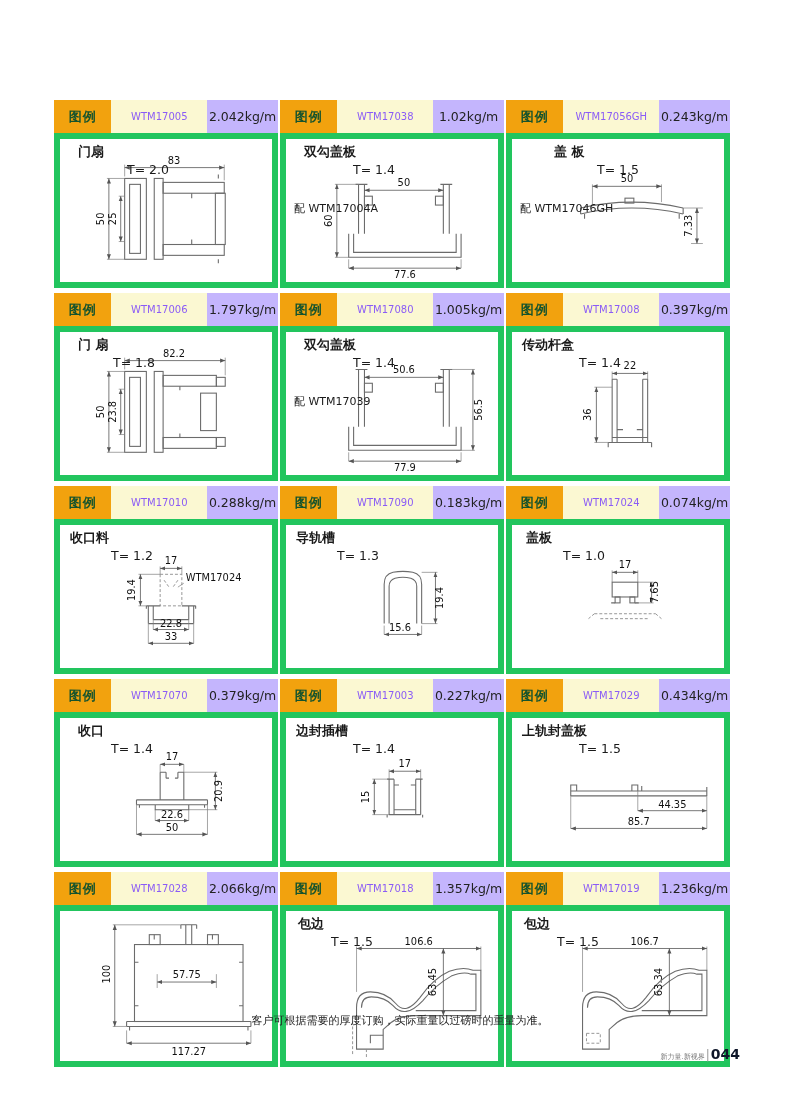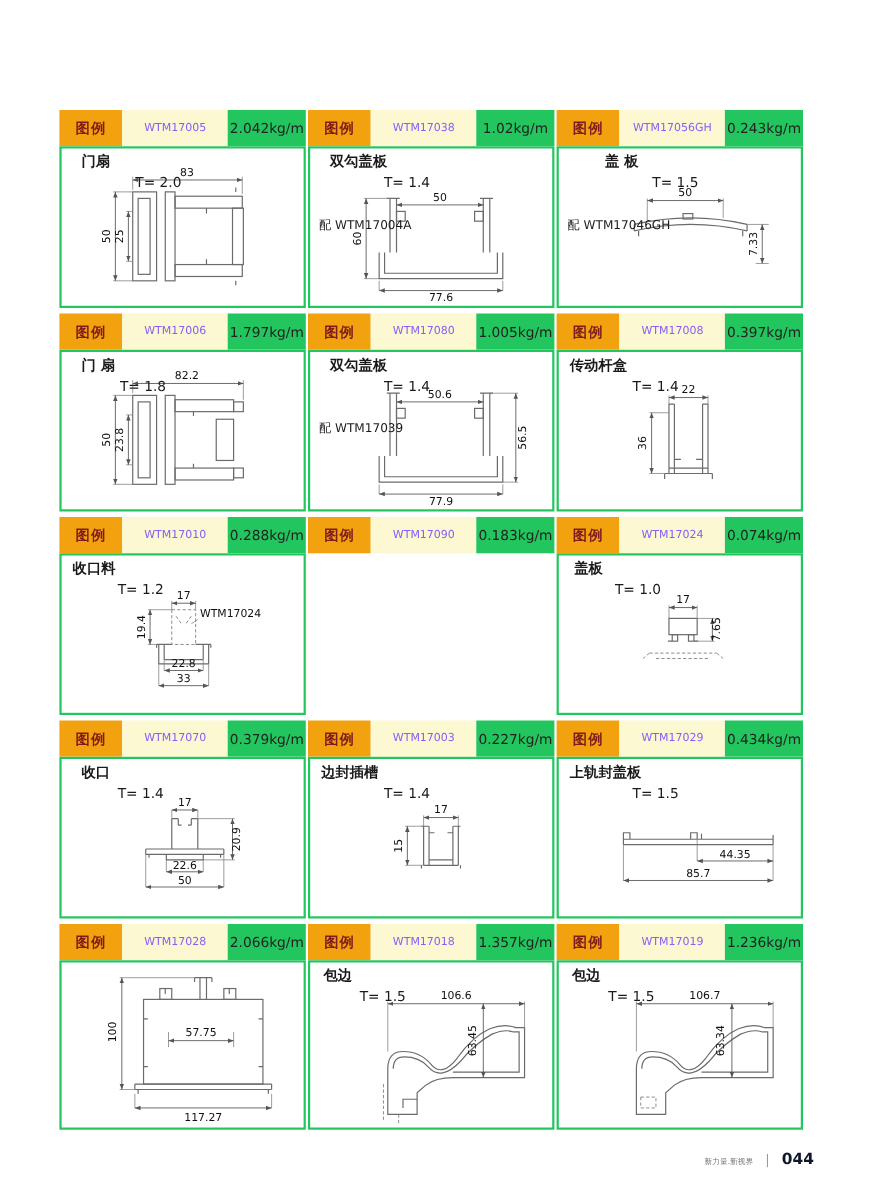--- a/index.html
+++ b/index.html
@@ -3,40 +3,40 @@
 <meta charset="utf-8">
 <style>
   html,body{margin:0;padding:0;background:#fff;}
   .page{position:relative;width:800px;height:1093px;background:#fff;overflow:hidden;
         font-family:"DejaVu Sans","Liberation Sans",sans-serif;color:#1a1a1a;}
   .grid{position:absolute;left:54px;top:100px;width:676px;
         display:grid;grid-template-columns:224px 224px 224px;column-gap:2px;row-gap:5px;}
   .cell{width:224px;}
   .hdr{display:flex;height:33px;}
   .seg{display:flex;align-items:center;justify-content:center;height:33px;font-size:13px;}
-  .seg.legend{width:60px;background:#F2A20E;color:#7f1d1d;font-weight:bold;letter-spacing:1px;}
+  .seg.legend{width:60px;background:#F2A20E;color:#14532d;font-weight:bold;letter-spacing:1px;}
   .seg.model{width:100px;background:#FBF8D2;color:#8b5cf6;font-size:10px;}
-  .seg.weight{width:74px;background:#22c55e;color:#222;font-size:12.5px;}
-  .content{position:relative;height:143px;border:2px solid #22c55e;background:#fff;}
+  .seg.weight{width:74px;background:#c4b5fd;color:#222;font-size:12.5px;}
+  .content{position:relative;height:143px;border:6px solid #22c55e;background:#fff;}
   .content.tall{height:150px;}
   .labels{position:absolute;top:4px;left:6px;z-index:2;line-height:1.4;}
   .labels .name{font-size:13px;font-weight:600;padding-left:12px;white-space:nowrap;}
   .labels .t{font-size:12.5px;padding-left:22px;margin-left:39px;}
   .labels .pair{font-size:11px;padding-left:2px;margin-top:22px;}
   svg.draw{position:absolute;left:0;top:0;width:222px;height:141px;}
   .content.tall svg.draw{height:148px;}
   .p path,.p rect,.p line{fill:none;stroke:#6b6b6b;stroke-width:1.1;}
   .p .dsh{stroke-dasharray:3 2;stroke-width:0.9;stroke:#8a8a8a;}
   .dimln line{stroke:#7d7d7d;stroke-width:0.7;}
   line.dm{stroke:#555;stroke-width:0.8;marker-start:url(#ar);marker-end:url(#ar);}
   text.dim{font-family:"DejaVu Sans","Liberation Sans",sans-serif;font-size:10px;fill:#111;text-anchor:middle;}
   text.note{font-family:"DejaVu Sans","Liberation Sans",sans-serif;font-size:10px;fill:#111;text-anchor:start;}
   .footer{position:absolute;left:0;top:1012px;width:800px;text-align:center;
           font-size:11px;line-height:1.55;color:#222;}
-  .brand{position:absolute;top:1046px;right:60px;display:flex;align-items:baseline;gap:11px;}
+  .brand{position:absolute;top:1046px;right:60px;display:flex;align-items:baseline;gap:1px;}
   .brand .bname{font-size:7px;color:#777;}
   .brand .bbar{font-size:12px;color:#999;}
   .brand .bnum{font-size:14px;font-weight:bold;color:#0f172a;}
 </style>
 </head>
 <body>
 
 <svg width="0" height="0" style="position:absolute" aria-hidden="true">
   <defs>
     <marker id="ar" markerWidth="7" markerHeight="6" refX="6.5" refY="3" orient="auto-start-reverse">
@@ -321,20 +321,44 @@
       </svg>
     </div>
   </div>
 
   <div class="cell">
     <div class="hdr">
       <span class="seg legend">图例</span>
       <span class="seg model">WTM17090</span>
       <span class="seg weight">0.183kg/m</span>
     </div>
+    <div class="content">
+      <div class="labels">
+        <div class="name" style="padding-left:4px">导轨槽</div>
+        <div class="t" style="padding-left:6px">T= 1.3</div>
+      </div>
+      <svg class="draw" viewBox="0 0 222 143">
+        <g class="p">
+          <path d="M98,100 L98,60 Q98,50 107,48 Q117,46 127,48 Q136,50 136,60 L136,100"></path>
+          <path d="M103,100 L103,62 Q103,56 109,54 Q117,52 125,54 Q131,56 131,62 L131,100"></path>
+        </g>
+        <g class="dimln">
+          <line x1="98" y1="102" x2="98" y2="111"></line>
+              <line x1="136" y1="102" x2="136" y2="111"></line>
+          <line x1="136" y1="48" x2="152" y2="48"></line>
+              <line x1="136" y1="100" x2="152" y2="100"></line>
+          <line class="dm" x1="98" y1="111" x2="136" y2="111"></line>
+          <line class="dm" x1="150" y1="48" x2="150" y2="100"></line>
+        </g>
+        <g>
+          <text class="dim" x="114" y="108">15.6</text>
+          <text class="dim" transform="rotate(-90 158 74)" x="158" y="74">19.4</text>
+        </g>
+      </svg>
+    </div>
   </div>
 
   <div class="cell">
     <div class="hdr">
       <span class="seg legend">图例</span>
       <span class="seg model">WTM17024</span>
       <span class="seg weight">0.074kg/m</span>
     </div>
     <div class="content">
       <div class="labels">
@@ -569,20 +593,21 @@
           <text class="dim" x="133" y="34">106.7</text>
           <text class="dim" transform="rotate(-90 151 72)" x="151" y="72">63.34</text>
         </g>
       </svg>
     </div>
   </div>
 
 </div>
 
 <div class="footer">
+  <div>客户可根据需要的厚度订购，实际重量以过磅时的重量为准。</div>
 </div>
 
 <div class="brand">
   <span class="bname">新力量.新视界</span>
   <span class="bbar">|</span>
   <span class="bnum">044</span>
 </div>
 </div>
 
 </body></html>

